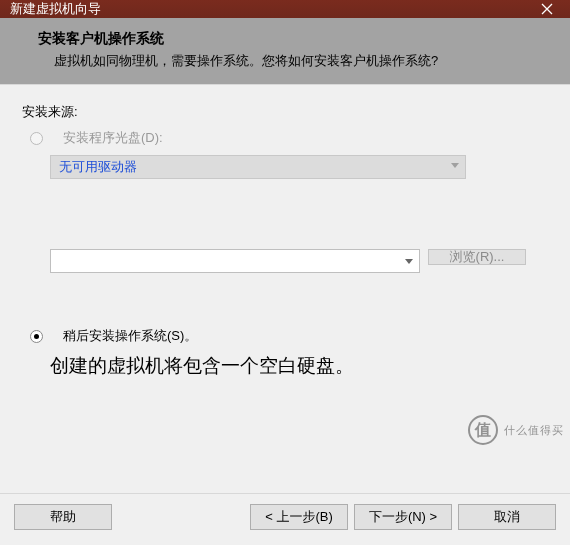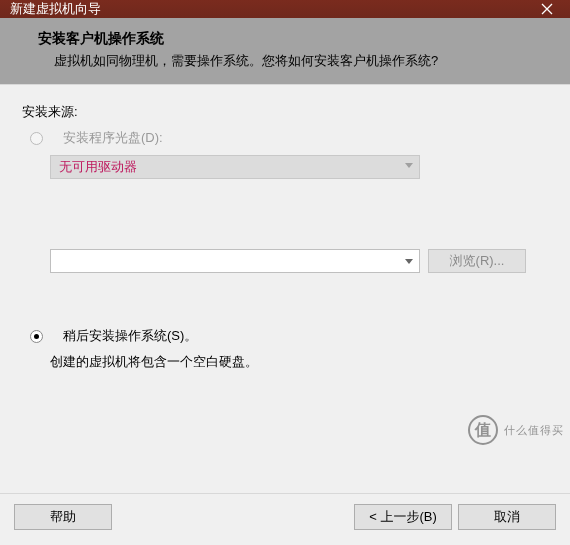--- a/index.html
+++ b/index.html
@@ -73,28 +73,28 @@
     .radio.disabled { border-color: #bbb; background: #f5f5f5; }
     .radio .dot {
       width: 5px; height: 5px; border-radius: 50%; background: #000;
       display: none;
     }
     .radio.selected .dot { display: block; }
     .option-label { font-size: 13px; }
     .option-label.disabled { color: #9a9a9a; }
     .indent { margin-left: 28px; }
     .dropdown {
-      width: 370px;
+      width: 416px;
       height: 24px;
       background: #dcdcdc;
       border: 1px solid #c8c8c8;
       display: flex;
       align-items: center;
       padding: 0 8px;
-      color: #be185d;
+      color: #1d4ed8;
       font-size: 13px;
       position: relative;
     }
     .dropdown .chev {
       position: absolute; right: 6px; top: 7px;
       width: 0; height: 0;
       border-left: 4px solid transparent;
       border-right: 4px solid transparent;
       border-top: 5px solid #a0a0a0;
     }
@@ -112,31 +112,31 @@
     }
     .combo-input .chev {
       position: absolute; right: 6px; top: 9px;
       width: 0; height: 0;
       border-left: 4px solid transparent;
       border-right: 4px solid transparent;
       border-top: 5px solid #666;
     }
     .browse-btn {
       width: 98px;
-      height: 24px;
+      height: 16px;
       border: 1px solid #c5c5c5;
       background: #e1e1e1;
       color: #8a8a8a;
       font-size: 13px;
       display: flex;
       align-items: center;
       justify-content: center;
     }
     .hint {
-      font-size: 13px;
+      font-size: 19px;
       margin-left: 28px;
       margin-top: 6px;
       color: #000;
     }
     .spacer1 { height: 62px; }
     .spacer2 { height: 46px; }
     .footer {
       height: 46px;
       background: #f0f0f0;
       border-top: 1px solid #d8d8d8;
@@ -226,14 +226,15 @@
   <div class="watermark">
     <div class="wm-icon">值</div>
     <div class="wm-text">什么值得买</div>
   </div>
 </div>
 
 <div class="footer">
   <div class="btn">帮助</div>
   <div class="spacer"></div>
   <div class="btn">&lt; 上一步(B)</div>
+  <div class="btn">下一步(N) &gt;</div>
   <div class="btn">取消</div>
 </div>
 
 </body></html>

